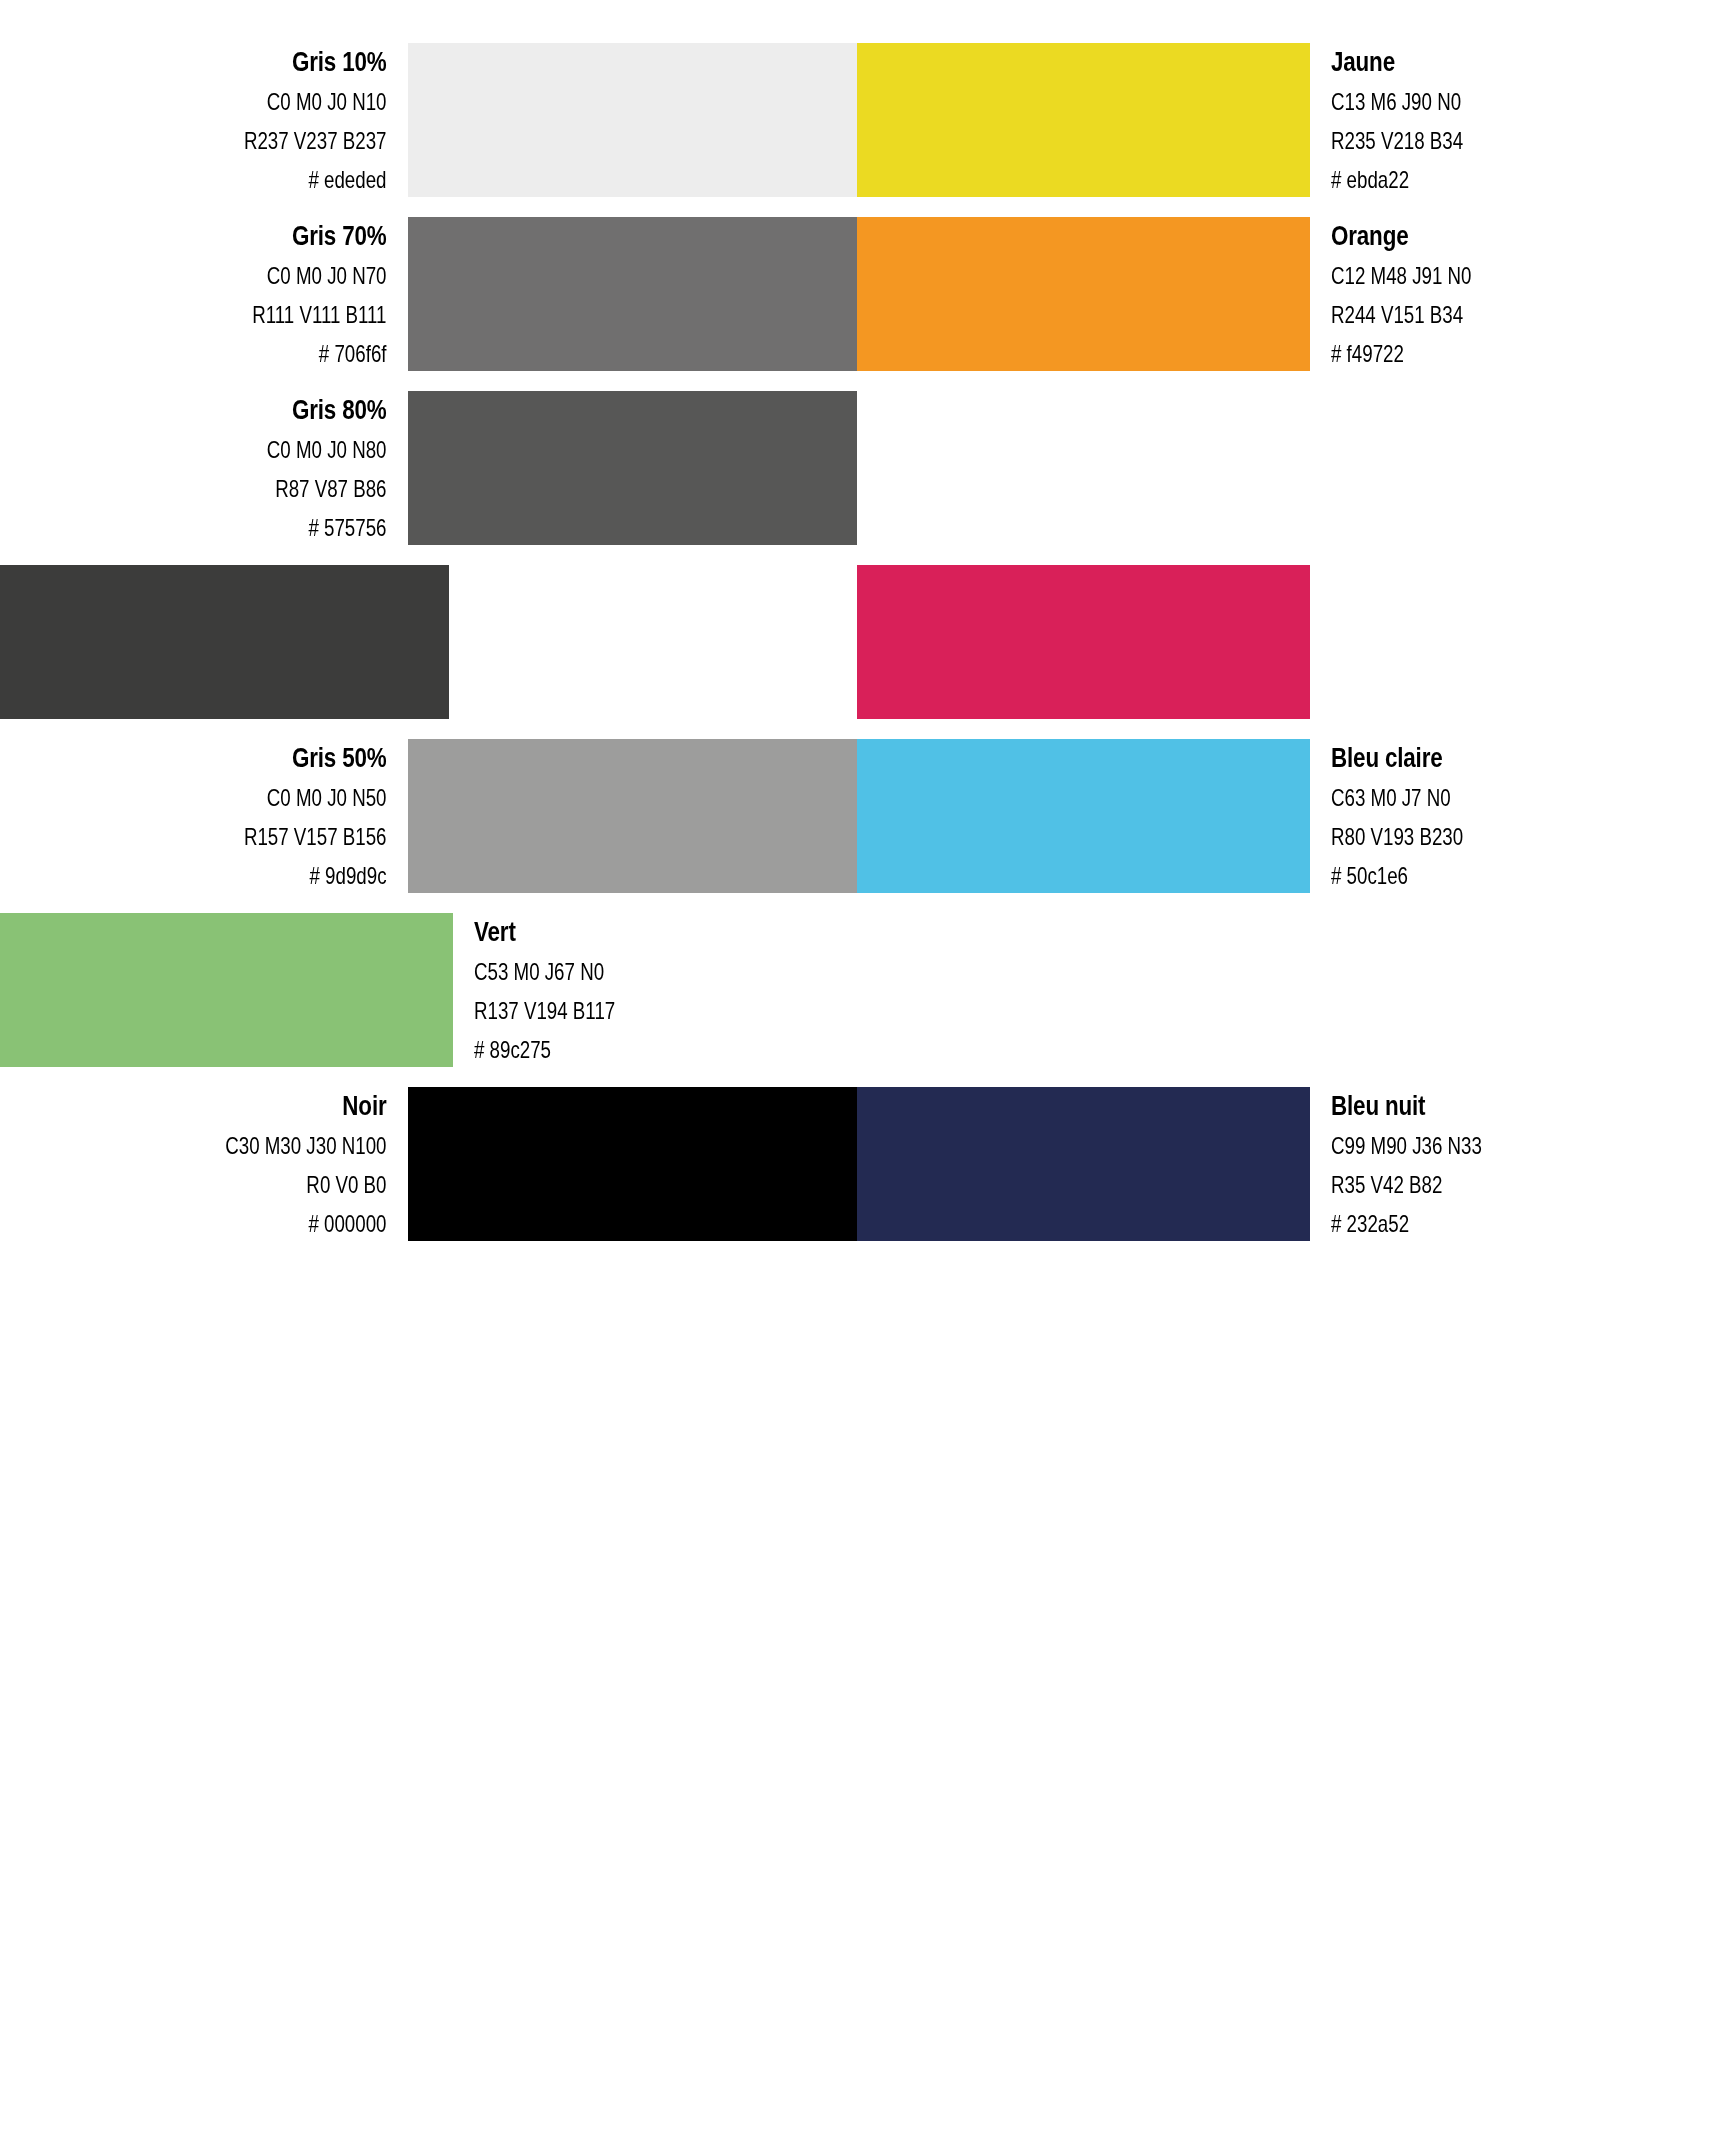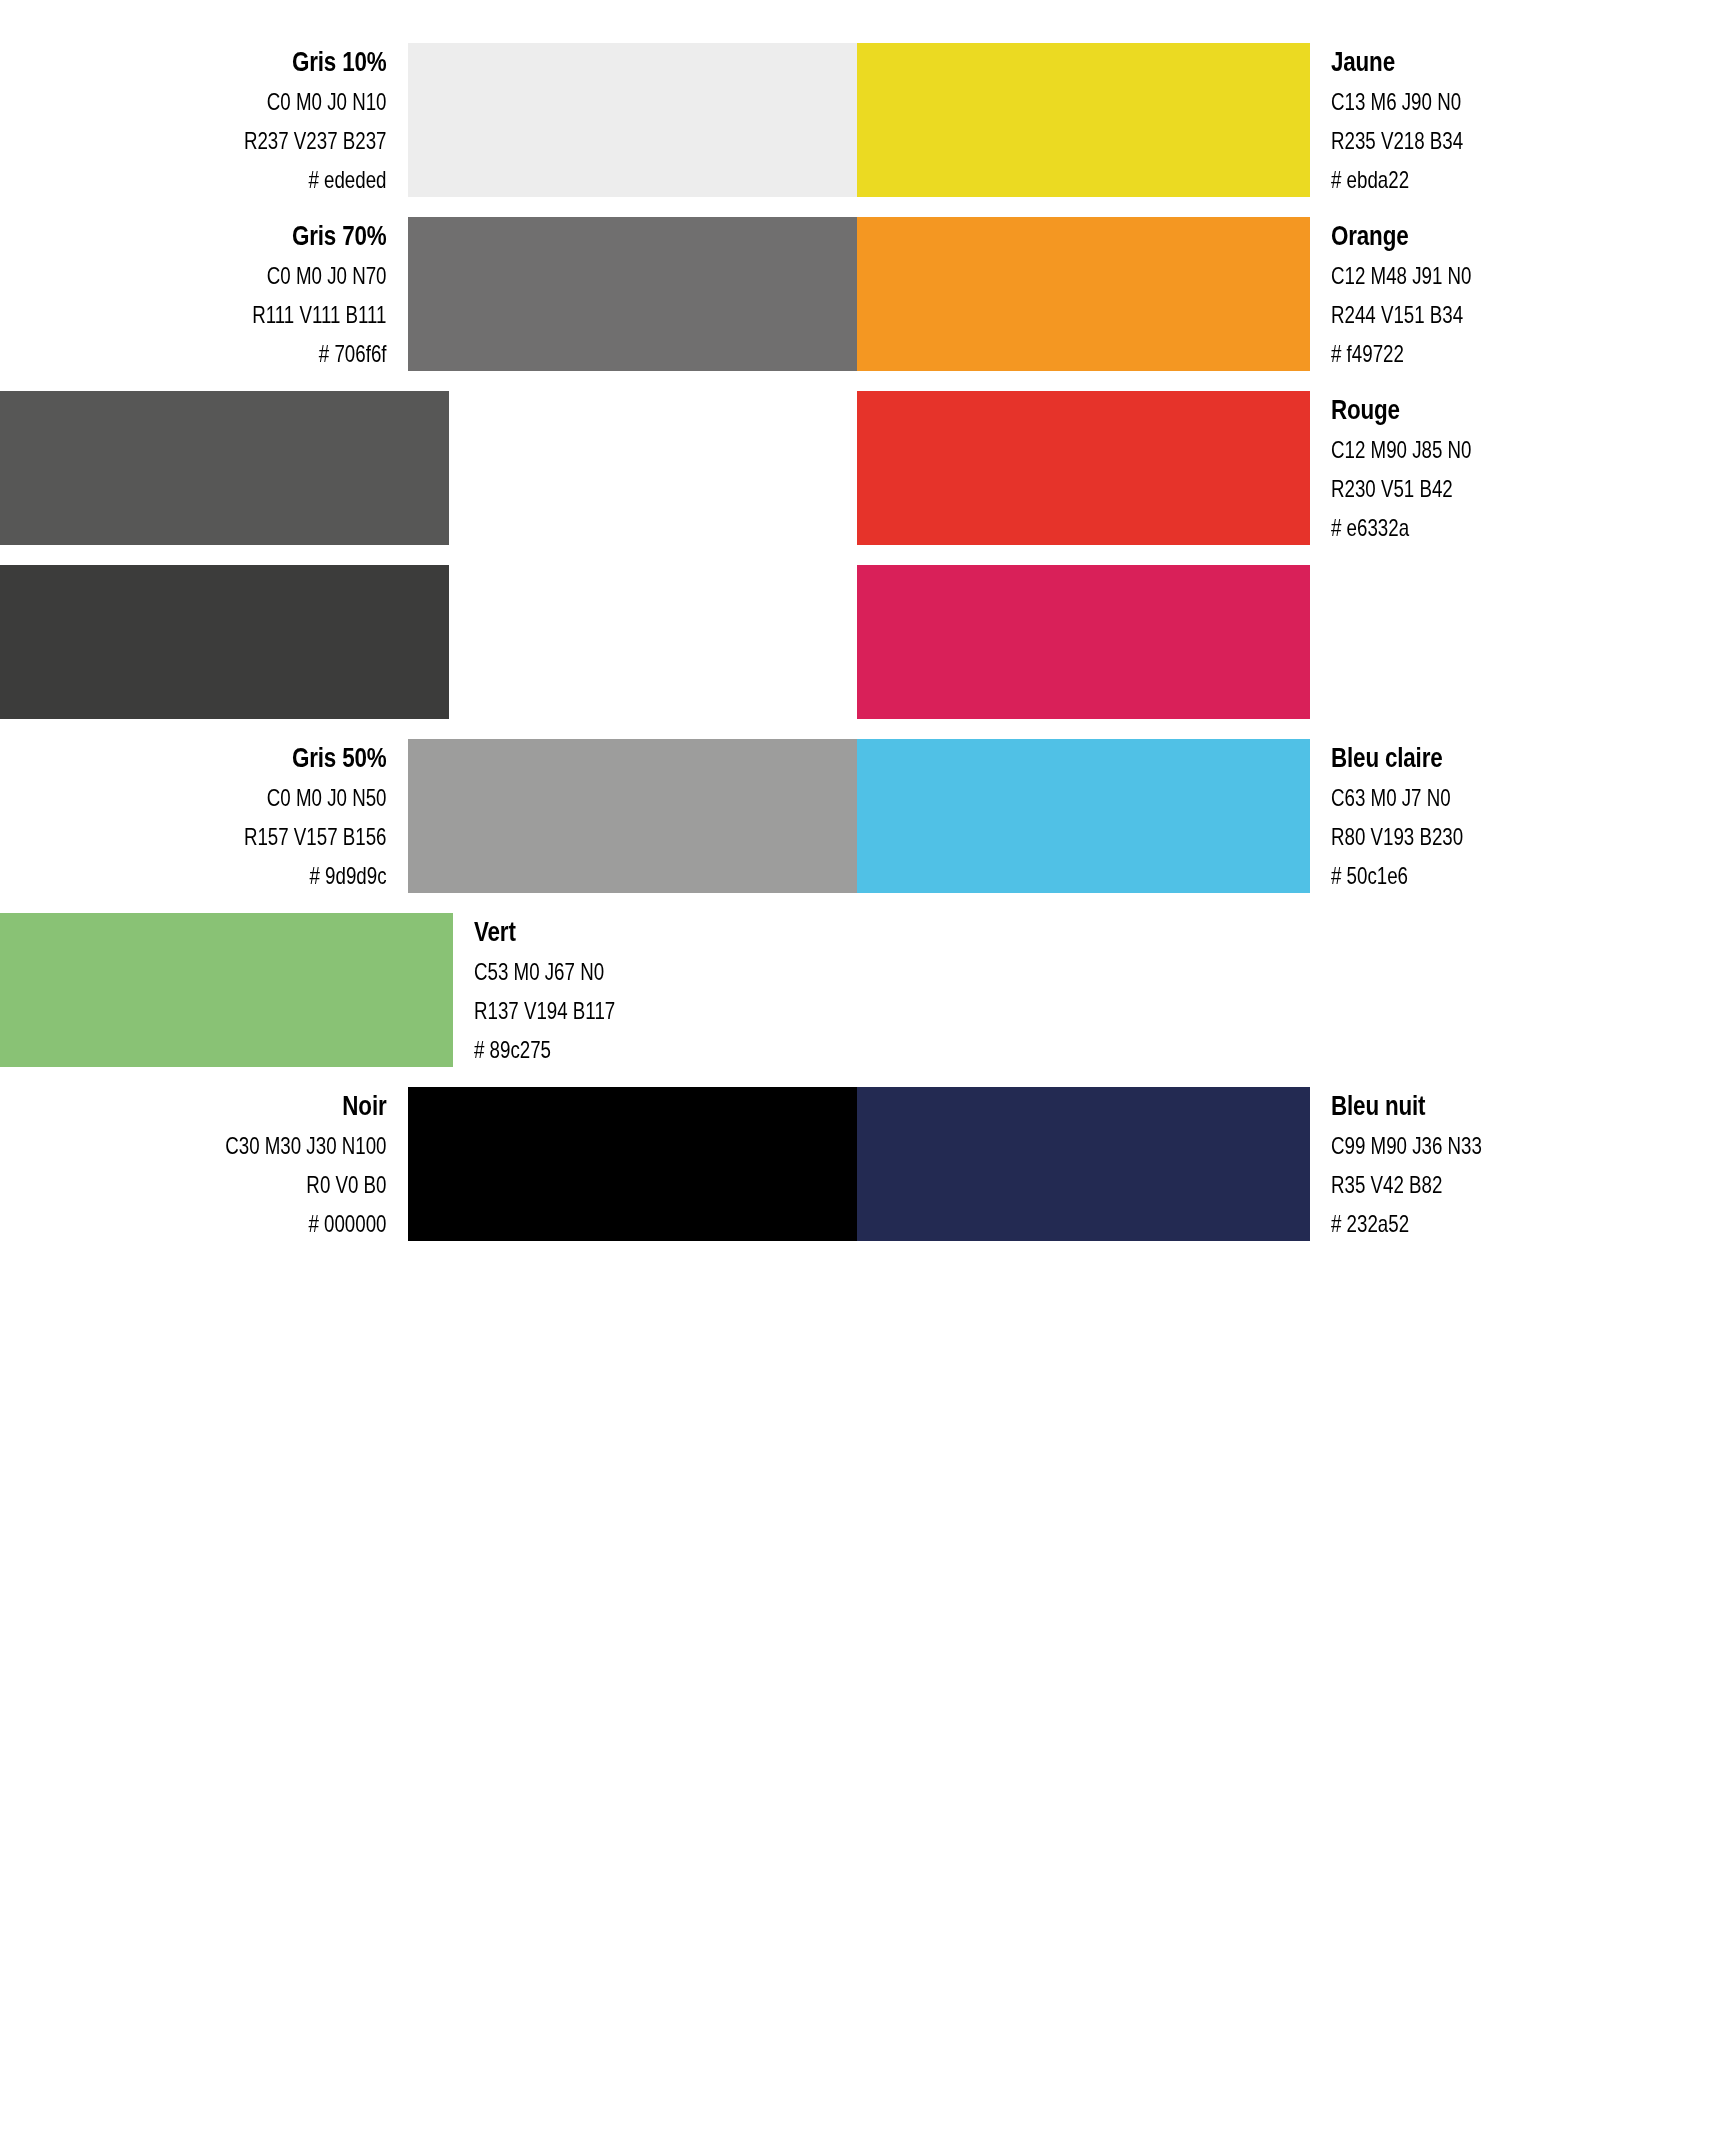--- a/index.html
+++ b/index.html
@@ -174,33 +174,30 @@
           <div class="gap-line"></div>
           <div class="color-line">R244 V151 B34</div>
           <div class="gap-line"></div>
           <div class="color-line"># f49722</div>
         </div>
       </div>
     </div>
 
     <div class="palette-row">
       <div class="cell cell-left">
+        <div class="labels">
+          <div class="color-name">Gris 80%</div>
+          <div class="gap-name"></div>
+          <div class="color-line">C0 M0 J0 N80</div>
+          <div class="gap-line"></div>
+          <div class="color-line">R87 V87 B86</div>
+          <div class="gap-line"></div>
+          <div class="color-line"># 575756</div>
+        </div>
         <div class="swatch" style="background-color: rgb(87, 87, 86);"></div>
-      </div>
-      <div class="cell cell-right">
-        <div class="swatch" style="background-color: rgb(230, 51, 42);"></div>
-        <div class="labels">
-          <div class="color-name">Rouge</div>
-          <div class="gap-name"></div>
-          <div class="color-line">C12 M90 J85 N0</div>
-          <div class="gap-line"></div>
-          <div class="color-line">R230 V51 B42</div>
-          <div class="gap-line"></div>
-          <div class="color-line"># e6332a</div>
-        </div>
       </div>
     </div>
 
     <div class="palette-row">
       <div class="cell cell-left">
         <div class="swatch" style="background-color: rgb(60, 60, 59);"></div>
       </div>
       <div class="cell cell-right">
         <div class="swatch" style="background-color: rgb(217, 32, 89);"></div>
       </div>

